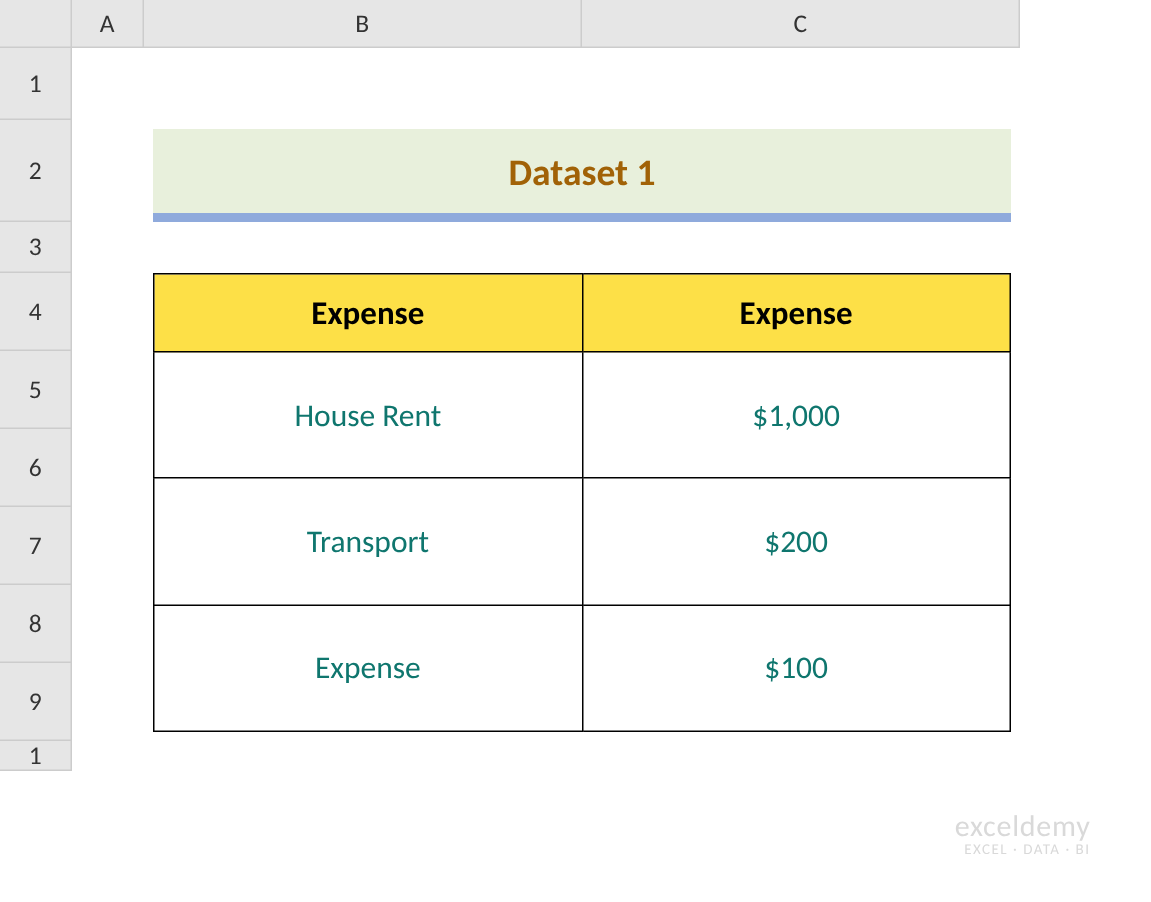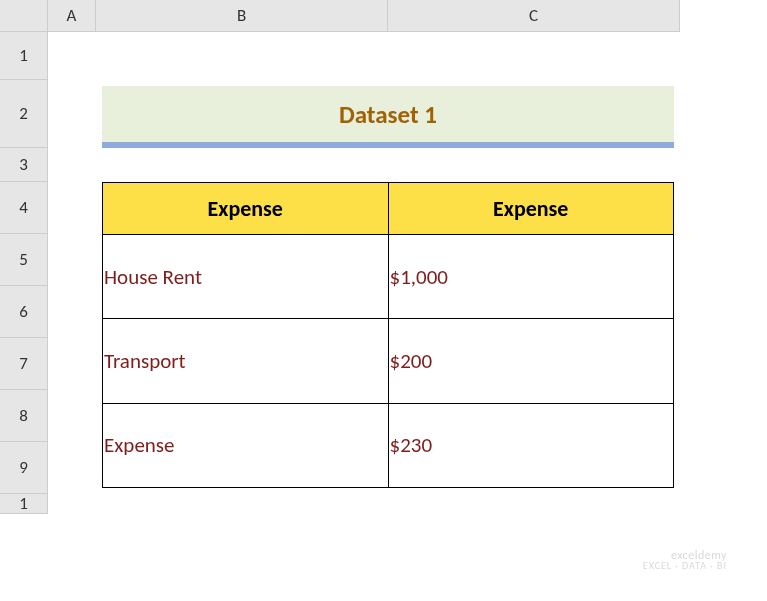--- a/index.html
+++ b/index.html
@@ -68,35 +68,36 @@
     border: 1px solid #000000;
     font-size: 22px;
     font-weight: bold;
     color: #000000;
     height: 52px;
     text-align: center;
   }
   table.data td {
     border: 1px solid #000000;
     font-size: 21px;
-    color: #7f1d1d;
+    color: #0f766e;
+    text-align: center;
     height: 52px;
     background: #ffffff;
   }
   .watermark {
     position: absolute;
     bottom: 30px;
     right: 40px;
     text-align: right;
     color: #d9d9d9;
     line-height: 1;
     pointer-events: none;
   }
   .watermark .big {
-    font-size: 12px;
+    font-size: 20px;
     letter-spacing: 0.5px;
   }
   .watermark .small {
     font-size: 10px;
     letter-spacing: 1px;
   }
 </style>
 </head>
 <body>
 
@@ -150,21 +151,21 @@
         <tr>
           <td>House Rent</td>
           <td>$1,000</td>
         </tr>
         <tr>
           <td>Transport</td>
           <td>$200</td>
         </tr>
         <tr>
           <td>Expense</td>
-          <td>$230</td>
+          <td>$100</td>
         </tr>
       </tbody>
     </table>
   </div>
 
 </div>
 
 <div class="watermark">
   <div class="big">exceldemy</div>
   <div class="small">EXCEL · DATA · BI</div>

